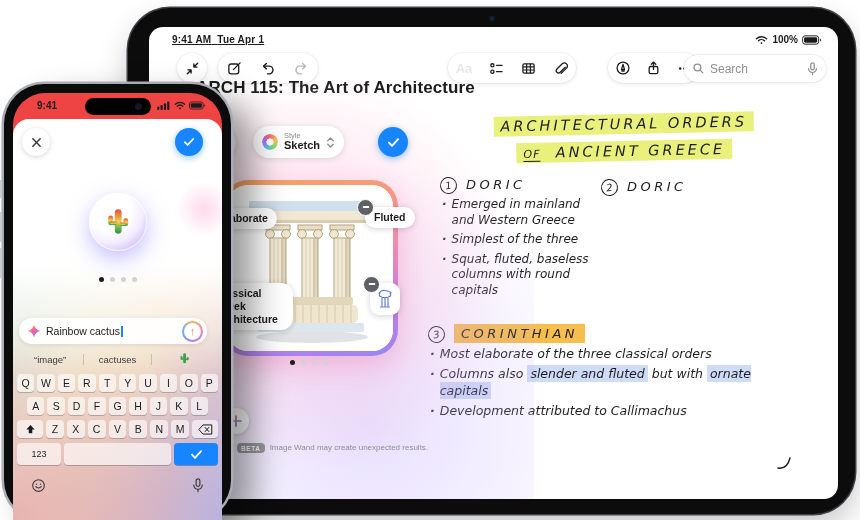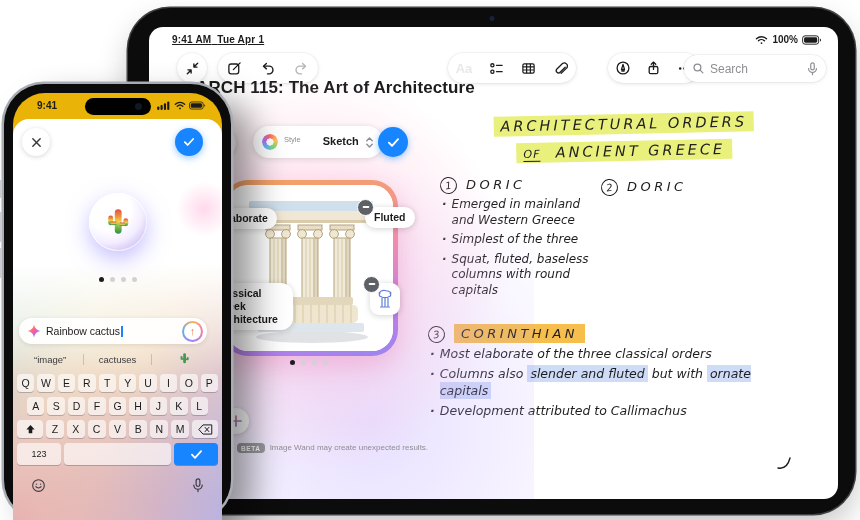--- a/index.html
+++ b/index.html
@@ -61,21 +61,21 @@
                 radial-gradient(circle at 62% 82%, rgba(186,160,255,.33), rgba(186,160,255,0) 60%); }
   .circ-btn { position:absolute; width:30px; height:30px; border-radius:50%; background:#fff;
               box-shadow:0 1px 5px rgba(0,0,0,.16); display:flex; align-items:center; justify-content:center;
               color:#3a3a3c; font-size:14px; }
   .circ-btn.blue { background:#1785ff; color:#fff; box-shadow:0 2px 7px rgba(23,133,255,.45); }
   .style-chip { position:absolute; left:104px; top:99px; height:32px; border-radius:16px; background:#fff;
                 box-shadow:0 1px 6px rgba(0,0,0,.14); display:flex; align-items:center; padding:0 9px; gap:6px; }
   .swirl { width:16px; height:16px; border-radius:50%;
            background:conic-gradient(#ff6a5f,#ffc25f,#7ddf6a,#5fb9ff,#b06cf0,#ff6a5f);
            -webkit-mask:radial-gradient(circle, transparent 30%, #000 34%); mask:radial-gradient(circle, transparent 30%, #000 34%); }
-  .style-txt { display:flex; line-height:1.05;gap:22px; }
+  .style-txt { display:flex; flex-direction:column; line-height:1.05; }
   .style-lab { font-size:7.5px; color:#8e8e93; }
   .style-val { font-size:11px; font-weight:bold; color:#1c1c1e; }
 
   .gen-card { position:absolute; left:73px; top:153px; width:176px; height:176px; border-radius:26px;
               border:5px solid transparent;
               background:linear-gradient(#fff,#fff) padding-box,
                          linear-gradient(170deg,#f4a45e 0%,#f08bb0 45%,#c07de8 78%,#9a86ef 100%) border-box;
               box-shadow:0 10px 26px rgba(235,140,190,.45); overflow:hidden; }
   .gen-card svg { display:block; width:100%; height:100%; border-radius:20px; background:#fff; }
 
@@ -101,21 +101,21 @@
   .beta-badge { background:#9a9aa0; color:#fff; font-size:6.5px; font-weight:bold; letter-spacing:.6px;
                 border-radius:4px; padding:1.5px 4px; }
   .beta-txt { font-size:8px; color:#8e8e93; }
 
   
   .iphone { position:absolute; left:4px; top:84px; width:227px; height:436px; background:#0b0b0c;
             border-radius:40px; z-index:30;
             box-shadow:0 0 0 2.5px #a9adb3, 22px 16px 34px rgba(0,0,0,.42); }
   .side-btn { position:absolute; left:-5px; width:3px; background:#caccd0; border-radius:2px; }
   .iphone-screen { position:absolute; left:9px; top:9px; right:9px; bottom:0; border-radius:32px 32px 0 0;
-                   overflow:hidden; background:#eab308; }
+                   overflow:hidden; background:#ef4444; }
   .ph-status { position:absolute; top:0; left:0; right:0; height:26px; color:#1c1c1e; }
   .ph-time { position:absolute; left:24px; top:7px; font-size:10px; font-weight:bold; }
   .island { position:absolute; left:50%; transform:translateX(-50%); top:5px; width:66px; height:17px;
             background:#000; border-radius:9px; }
   .island::after { content:""; position:absolute; right:9px; top:5px; width:7px; height:7px; border-radius:50%; background:#101826; }
   .ph-icons { position:absolute; right:16px; top:8px; display:flex; align-items:center; gap:3.5px; }
 
   .sheet { position:absolute; left:0; right:0; top:26px; bottom:0; background:#fff; border-radius:16px 16px 0 0; overflow:hidden; }
   .sheet-grad { position:absolute; left:0; right:0; top:145px; bottom:0; pointer-events:none;
     background:

